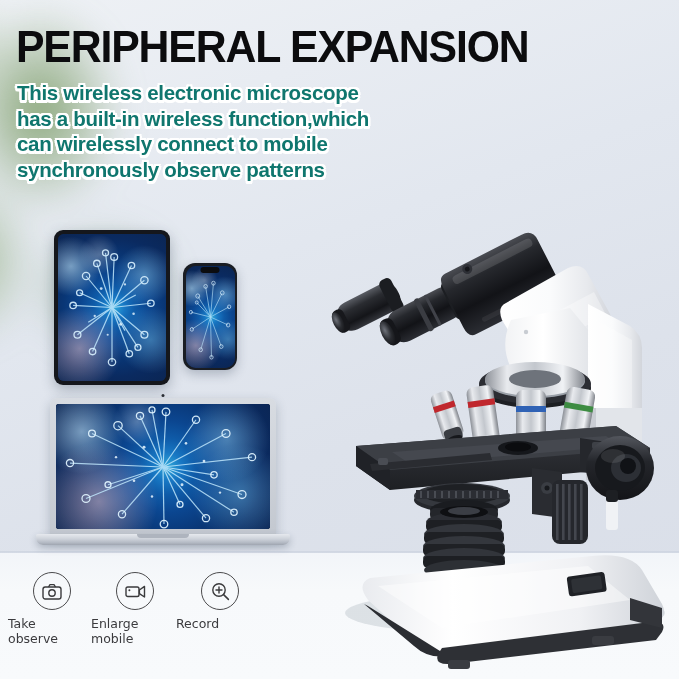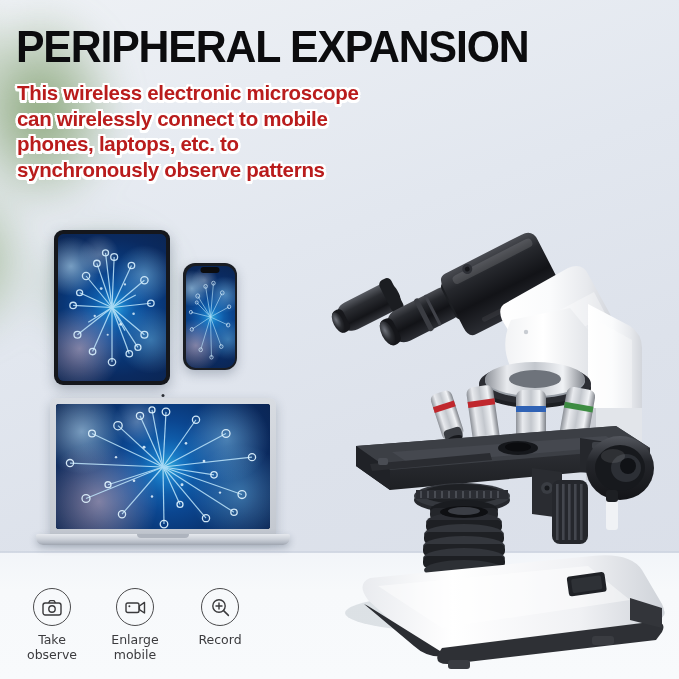--- a/index.html
+++ b/index.html
@@ -39,21 +39,21 @@
     position:absolute;left:16px;top:22px;
     font-size:45px;line-height:50px;font-weight:800;
     letter-spacing:-1.2px;color:#0c0c0e;
     font-family:"Liberation Sans Narrow","Liberation Sans",sans-serif;
     transform:scaleX(.95);transform-origin:left center;
     white-space:nowrap;
   }
   .blurb{
     position:absolute;left:17px;top:80px;width:430px;
     font-size:20.5px;line-height:25.5px;font-weight:700;
-    color:#b91c1c;letter-spacing:-.3px;
+    color:#0f766e;letter-spacing:-.3px;
     text-shadow:
       -2px -2px 0 #fff, 2px -2px 0 #fff, -2px 2px 0 #fff, 2px 2px 0 #fff,
       -2.5px 0 0 #fff, 2.5px 0 0 #fff, 0 -2.5px 0 #fff, 0 2.5px 0 #fff,
       -1.5px -2.5px 0 #fff, 1.5px -2.5px 0 #fff, -1.5px 2.5px 0 #fff, 1.5px 2.5px 0 #fff;
   }
   .blurb div{white-space:nowrap;}
 
   
   .micro{
     position:absolute;inset:0;overflow:hidden;
@@ -124,21 +124,21 @@
   }
 
   
   .scope{position:absolute;left:330px;top:108px;width:349px;height:571px;}
   .scope svg{display:block;width:100%;height:100%;}
 
   
   .features{
     position:absolute;left:0;top:572px;width:352px;height:100px;
   }
-  .feat{position:absolute;top:16px;width:88px;text-align:center;}
+  .feat{position:absolute;top:0;width:88px;text-align:left;}
   .feat .circ{
     width:36px;height:36px;margin:0 auto;border-radius:50%;
     border:1.3px solid #4b4b4d;display:flex;align-items:center;justify-content:center;
     background:transparent;
   }
   .feat .circ svg{display:block;}
   .feat .lbl{
     margin-top:7px;font-size:12.5px;line-height:14.5px;color:#3b3b3e;
     font-family:"DejaVu Sans","Liberation Sans",sans-serif;font-weight:400;
   }
@@ -150,22 +150,22 @@
 
   <div class="bg-base"></div>
   <div class="bg-bokeh"></div>
   <div class="bg-horizon-line"></div>
   <div class="bg-horizon"></div>
 
   <div class="headline">PERIPHERAL EXPANSION</div>
 
   <div class="blurb">
     <div>This wireless electronic microscope</div>
+    <div> has a built-in wireless function,which</div>
     <div>can wirelessly connect to mobile</div>
-    <div>phones, laptops, etc. to</div>
     <div>synchronously observe patterns</div>
   </div>
 
   <div class="scope">
     <svg viewBox="0 0 349 571" xmlns="http://www.w3.org/2000/svg">
       <defs>
         <linearGradient id="whiteBody" x1="0" y1="0" x2="1" y2="0">
           <stop offset="0" stop-color="#ffffff"></stop>
           <stop offset=".45" stop-color="#fafbfc"></stop>
           <stop offset=".78" stop-color="#e7e9ed"></stop>

